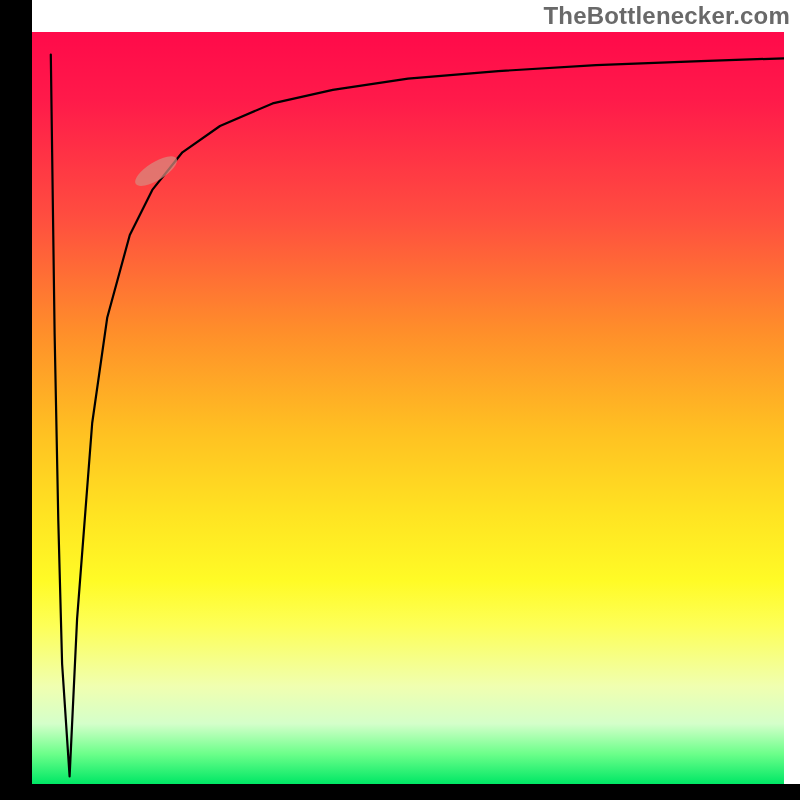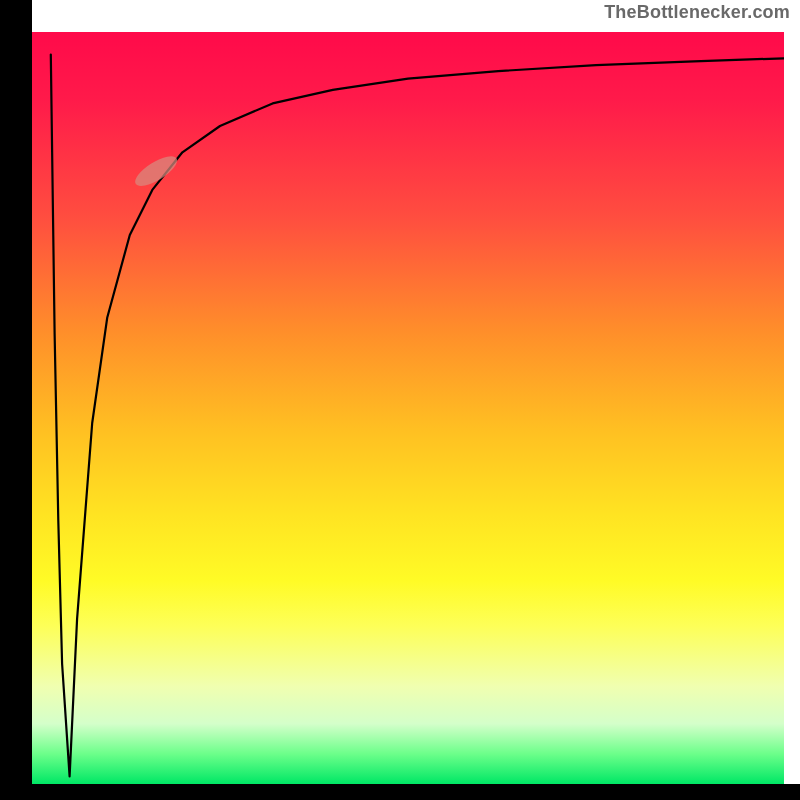--- a/index.html
+++ b/index.html
@@ -45,21 +45,21 @@
   }
   .black-bottom {
     position: absolute;
     left: 0; bottom: 0; width: 800px; height: 16px; background: #000;
   }
   .watermark {
     position: absolute;
     top: 2px;
     right: 10px;
     font-family: Arial, Helvetica, sans-serif;
-    font-size: 18px;
+    font-size: 24px;
     font-weight: 600;
     color: #696969;
     letter-spacing: 0.2px;
   }
   .curve-svg {
     position: absolute;
     left: 32px;
     top: 32px;
     width: 752px;
     height: 752px;

